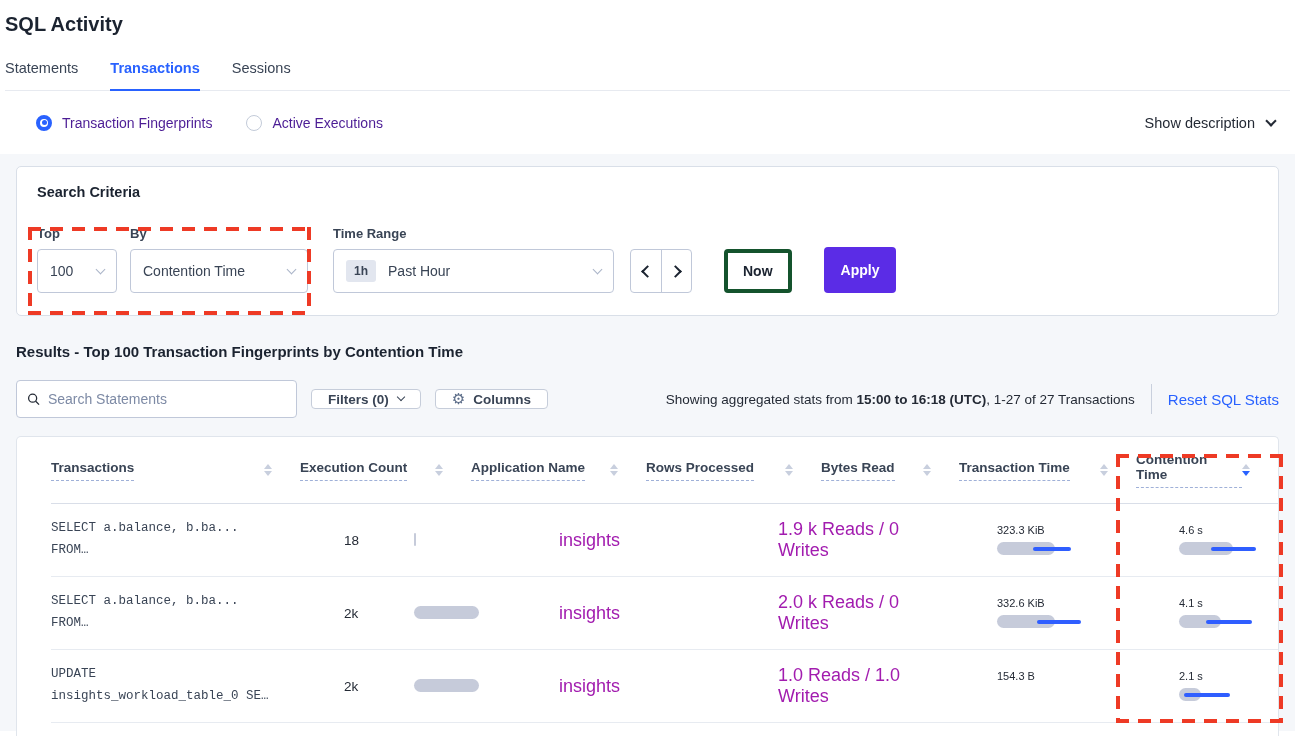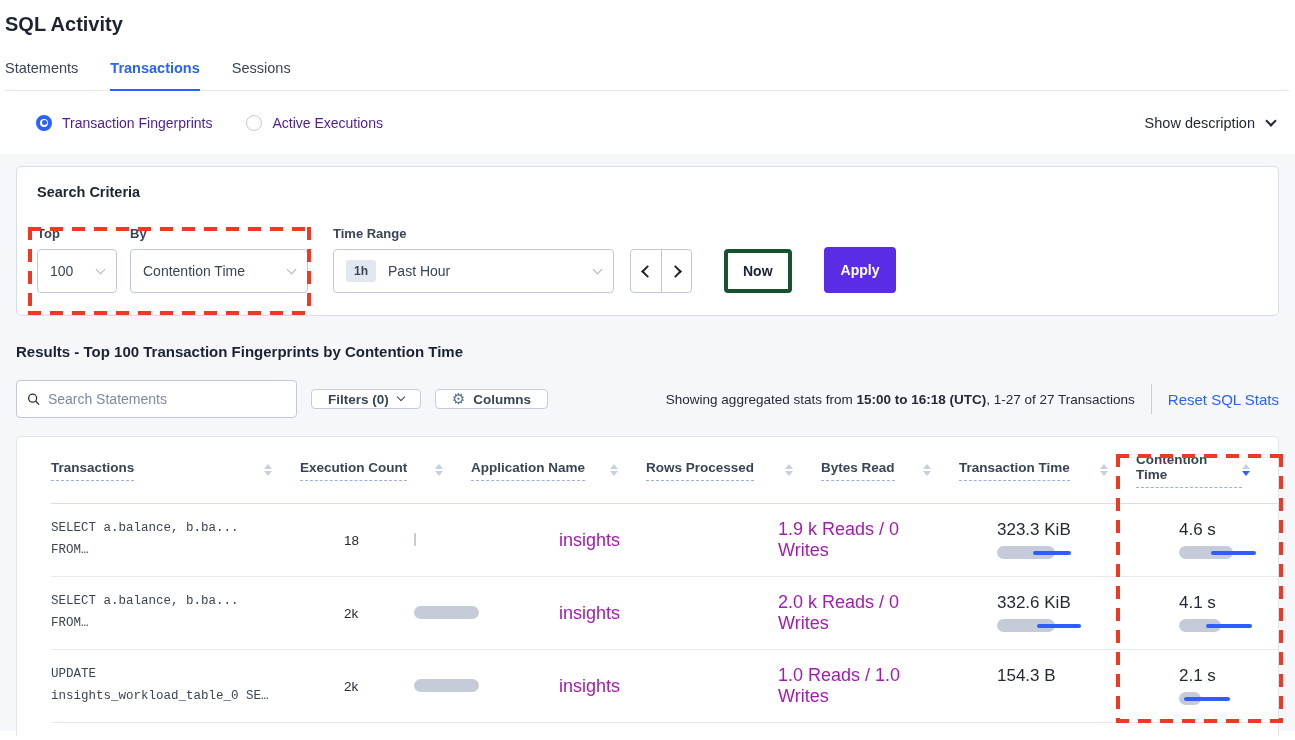--- a/index.html
+++ b/index.html
@@ -72,21 +72,21 @@
   .sort{display:flex;flex-direction:column;gap:2px;}
   .tri-up{width:0;height:0;border-left:4px solid transparent;border-right:4px solid transparent;border-bottom:5px solid #c8cfde;}
   .tri-dn{width:0;height:0;border-left:4px solid transparent;border-right:4px solid transparent;border-top:5px solid #c8cfde;}
   .tri-dn.active{border-top-color:var(--blue);}
   .trow{height:73px;border-bottom:1px solid var(--row-line);gap:44px;}
   .sql{font-family:"Liberation Mono","DejaVu Sans Mono",monospace;font-size:12.5px;color:var(--navy);line-height:1.75;cursor:pointer;white-space:nowrap;}
   .cell{font-size:18px;color:#a21caf;}
   .exec-cell{display:flex;align-items:center;}
   .exec-val{width:76px;font-size:13.5px;color:#242a35;}
   .metric{display:flex;flex-direction:column;}
-  .metric .val{font-size:17px;color:#242a35;margin-bottom:6px;}
+  .metric .val{font-size:11px;color:#242a35;margin-bottom:6px;}
   .bar{position:relative;height:14px;width:110px;}
   .bar-gray{position:absolute;left:0;top:0;height:13px;border-radius:7px;background:var(--bar-gray);}
   .bar-line{position:absolute;top:5px;height:3.5px;border-radius:2px;background:var(--bar-blue);}
   
   .dash-box{position:absolute;pointer-events:none;z-index:5;
     background-image:
       repeating-linear-gradient(90deg,var(--red) 0 13px,transparent 13px 22px),
       repeating-linear-gradient(90deg,var(--red) 0 13px,transparent 13px 22px),
       repeating-linear-gradient(180deg,var(--red) 0 13px,transparent 13px 22px),
       repeating-linear-gradient(180deg,var(--red) 0 13px,transparent 13px 22px);

